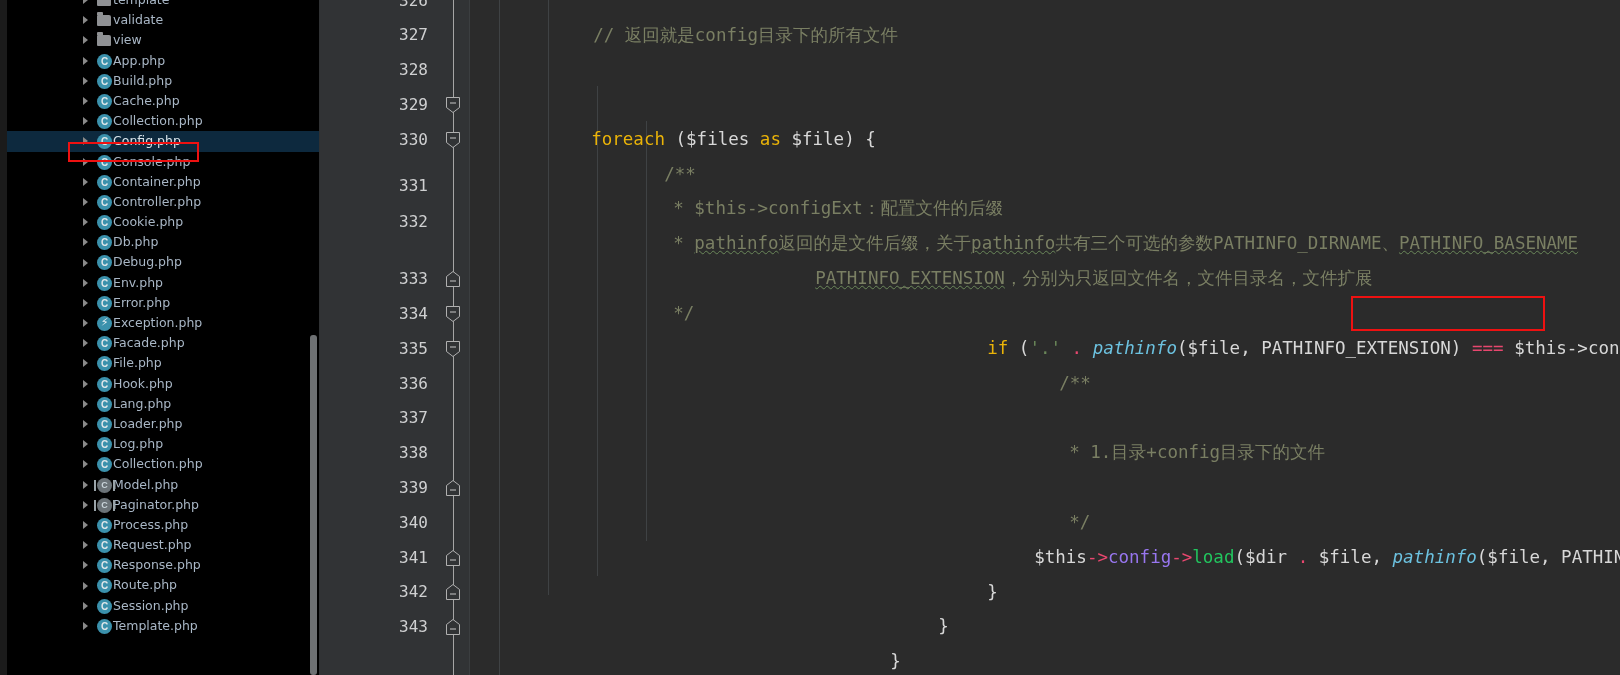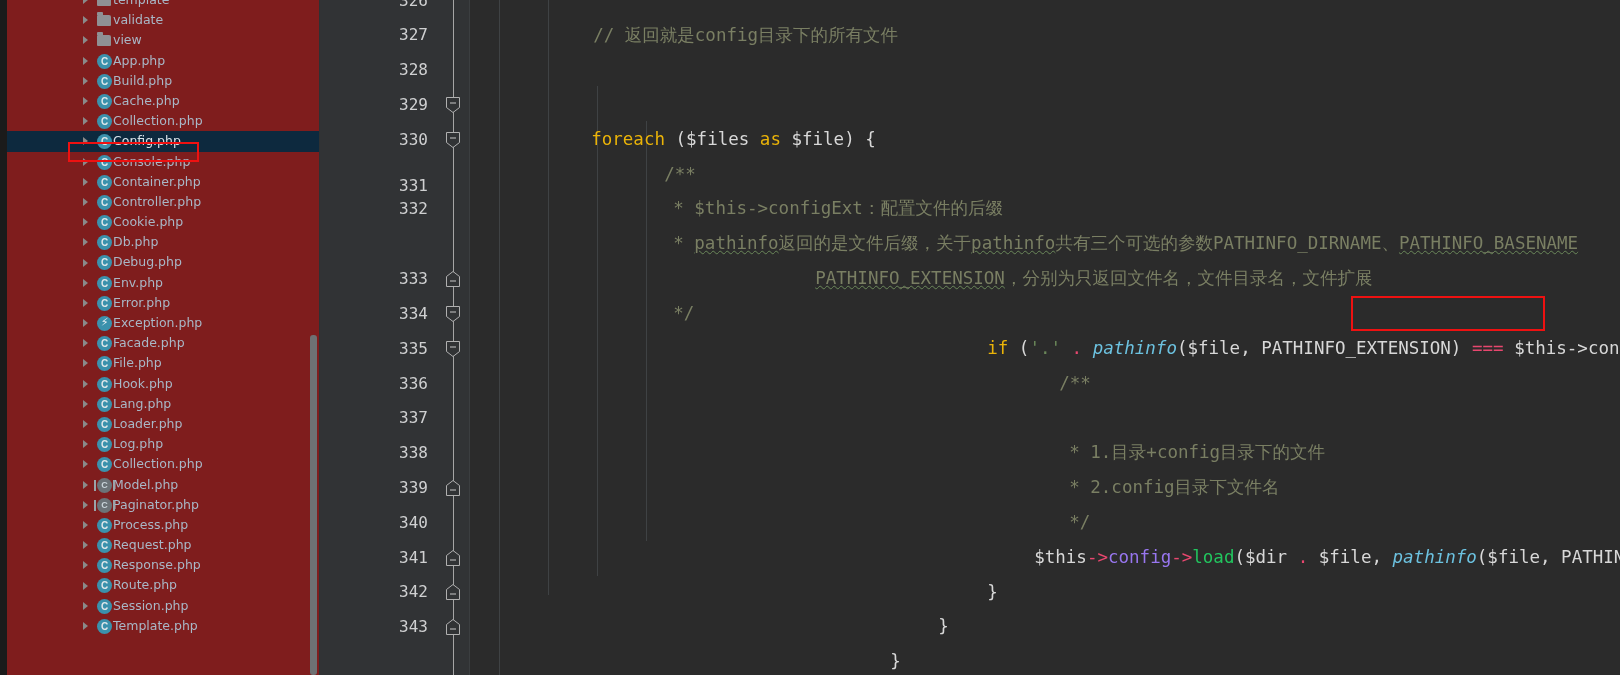--- a/index.html
+++ b/index.html
@@ -16,21 +16,21 @@
     width: 7px; height: 675px;
     background: #1b1b1b;
     flex: 0 0 7px;
   }
 
   
   .sidebar {
     position: relative;
     width: 313px; flex: 0 0 313px;
     height: 675px;
-    background: #7f1d1d;
+    background: #000000;
     overflow: hidden;
   }
   .tree {
     position: absolute; top: -10px; left: 0; right: 0;
   }
   .tree-row {
     position: relative;
     height: 20.2px;
     display: flex;
     align-items: center;
@@ -461,21 +461,21 @@
     <div class="iguide" style="left:326px; top:121px;height:420px;"></div>
 
     <div class="fold-line" style="top:0; height:675px;"></div>
 
     <div class="lnum" style="top:-17px;">326</div>
     <div class="lnum" style="top:17px;">327</div>
     <div class="lnum" style="top:52px;">328</div>
     <div class="lnum" style="top:87px;">329</div>
     <div class="lnum" style="top:122px;">330</div>
     <div class="lnum" style="top:168px;">331</div>
-    <div class="lnum" style="top:191px;">332</div>
+    <div class="lnum" style="top:204px;">332</div>
     <div class="lnum" style="top:261px;">333</div>
     <div class="lnum" style="top:296px;">334</div>
     <div class="lnum" style="top:331px;">335</div>
     <div class="lnum" style="top:366px;">336</div>
     <div class="lnum" style="top:400px;">337</div>
     <div class="lnum" style="top:435px;">338</div>
     <div class="lnum" style="top:470px;">339</div>
     <div class="lnum" style="top:505px;">340</div>
     <div class="lnum" style="top:540px;">341</div>
     <div class="lnum" style="top:574px;">342</div>
@@ -572,23 +572,20 @@
 
     <div class="code t-cmt" style="top:331px; left:676px;">
       <span>/**</span>
     </div>
 
 
     <div class="code t-cmt" style="top:400px; left:686px;">
       <span>* 1.目录+config目录下的文件</span>
     </div>
 
-    <div class="code t-cmt" style="top:435px; left:686px;">
-      <span>* 2.config目录下文件名</span>
-    </div>
 
     <div class="code t-cmt" style="top:470px; left:686px;">
       <span>*/</span>
     </div>
 
     <div class="code" style="top:505px; left:651px;">
       <span class="t-white">$this</span><span class="t-arrow">-&gt;</span><span class="t-purple">config</span><span class="t-arrow">-&gt;</span><span class="t-green">load</span><span class="t-white">($dir</span><span> </span><span class="t-op">.</span><span> </span><span class="t-white">$file,</span><span> </span><span class="t-fn2">pathinfo</span><span class="t-white">($file, PATHINFO_FILENAME));</span>
     </div>
 
     <div class="code t-white" style="top:540px; left:604px;">

